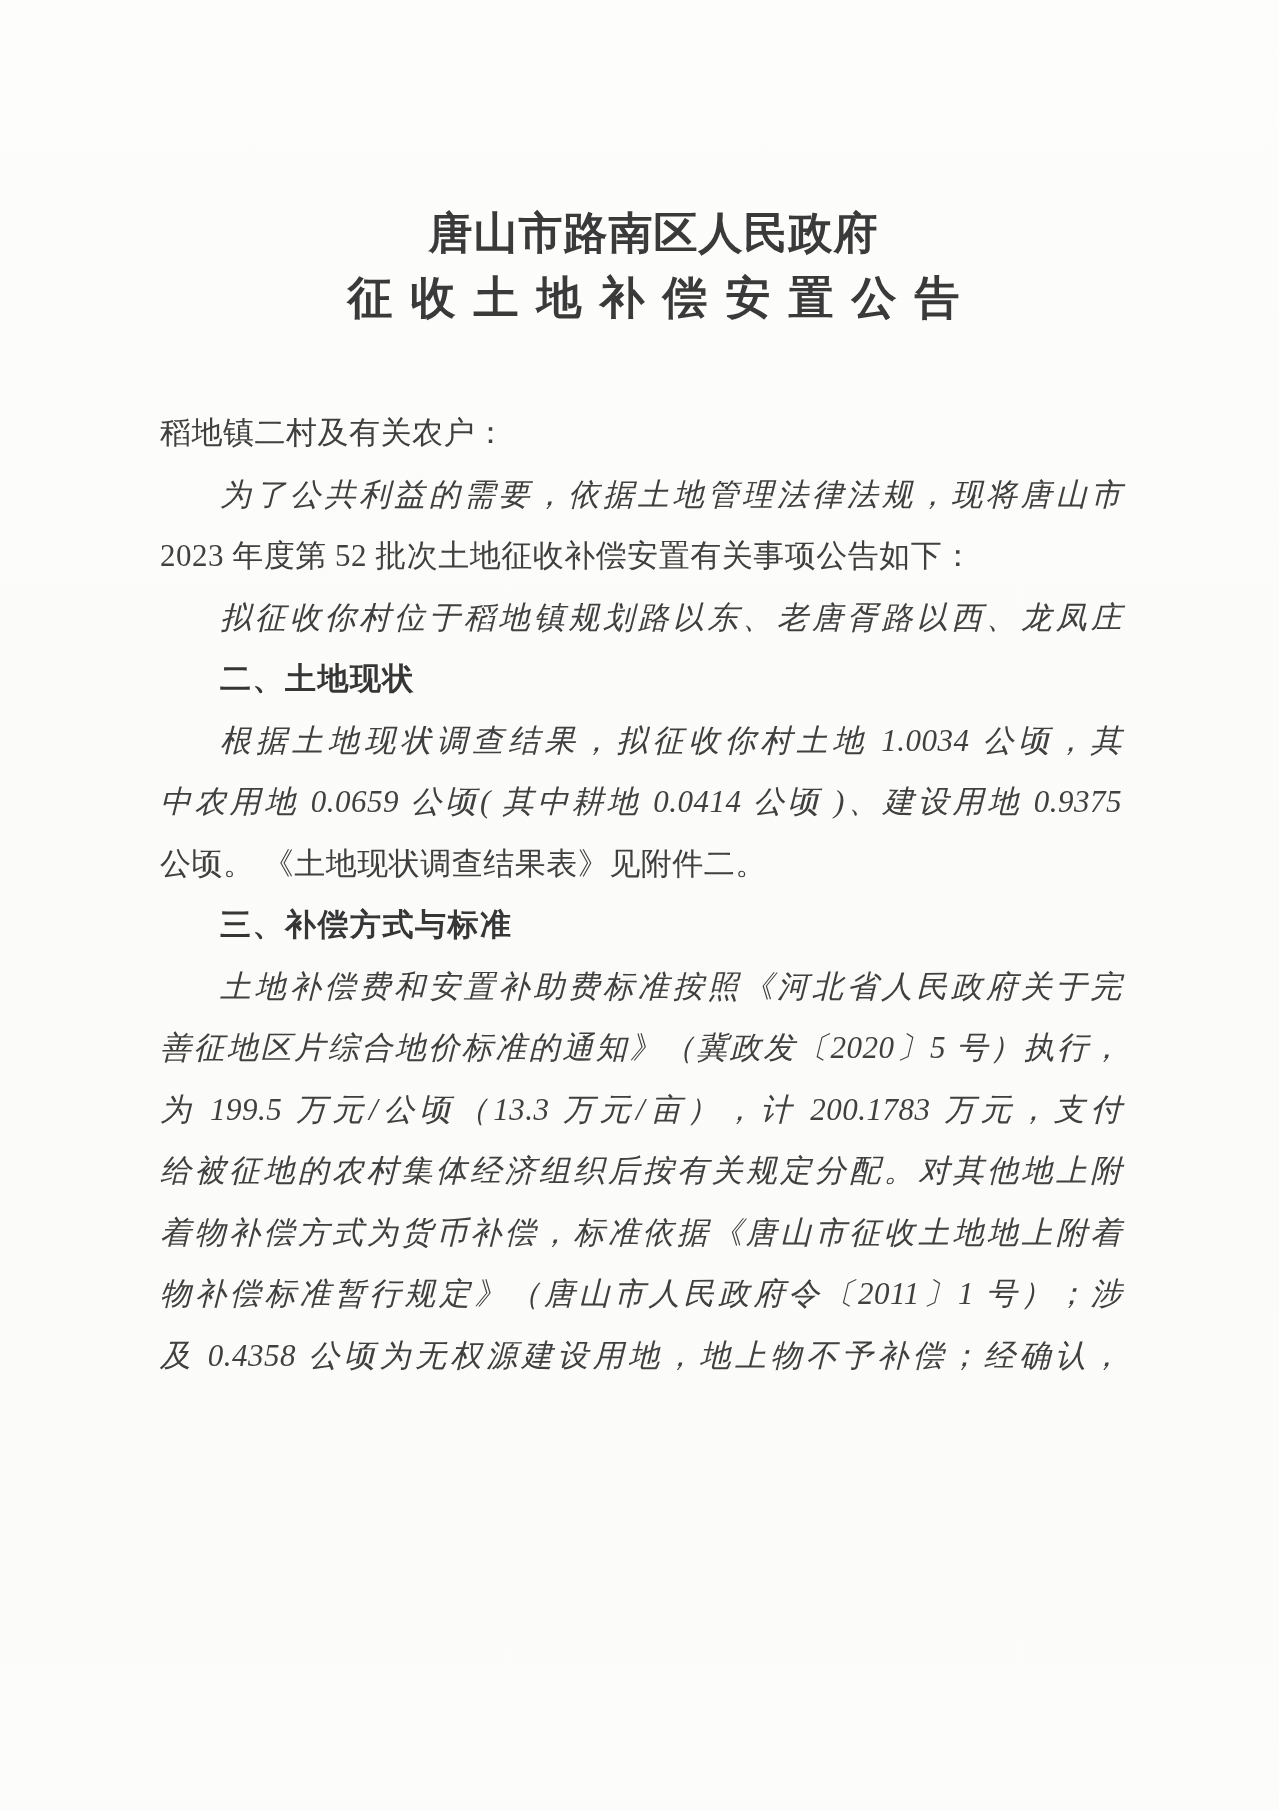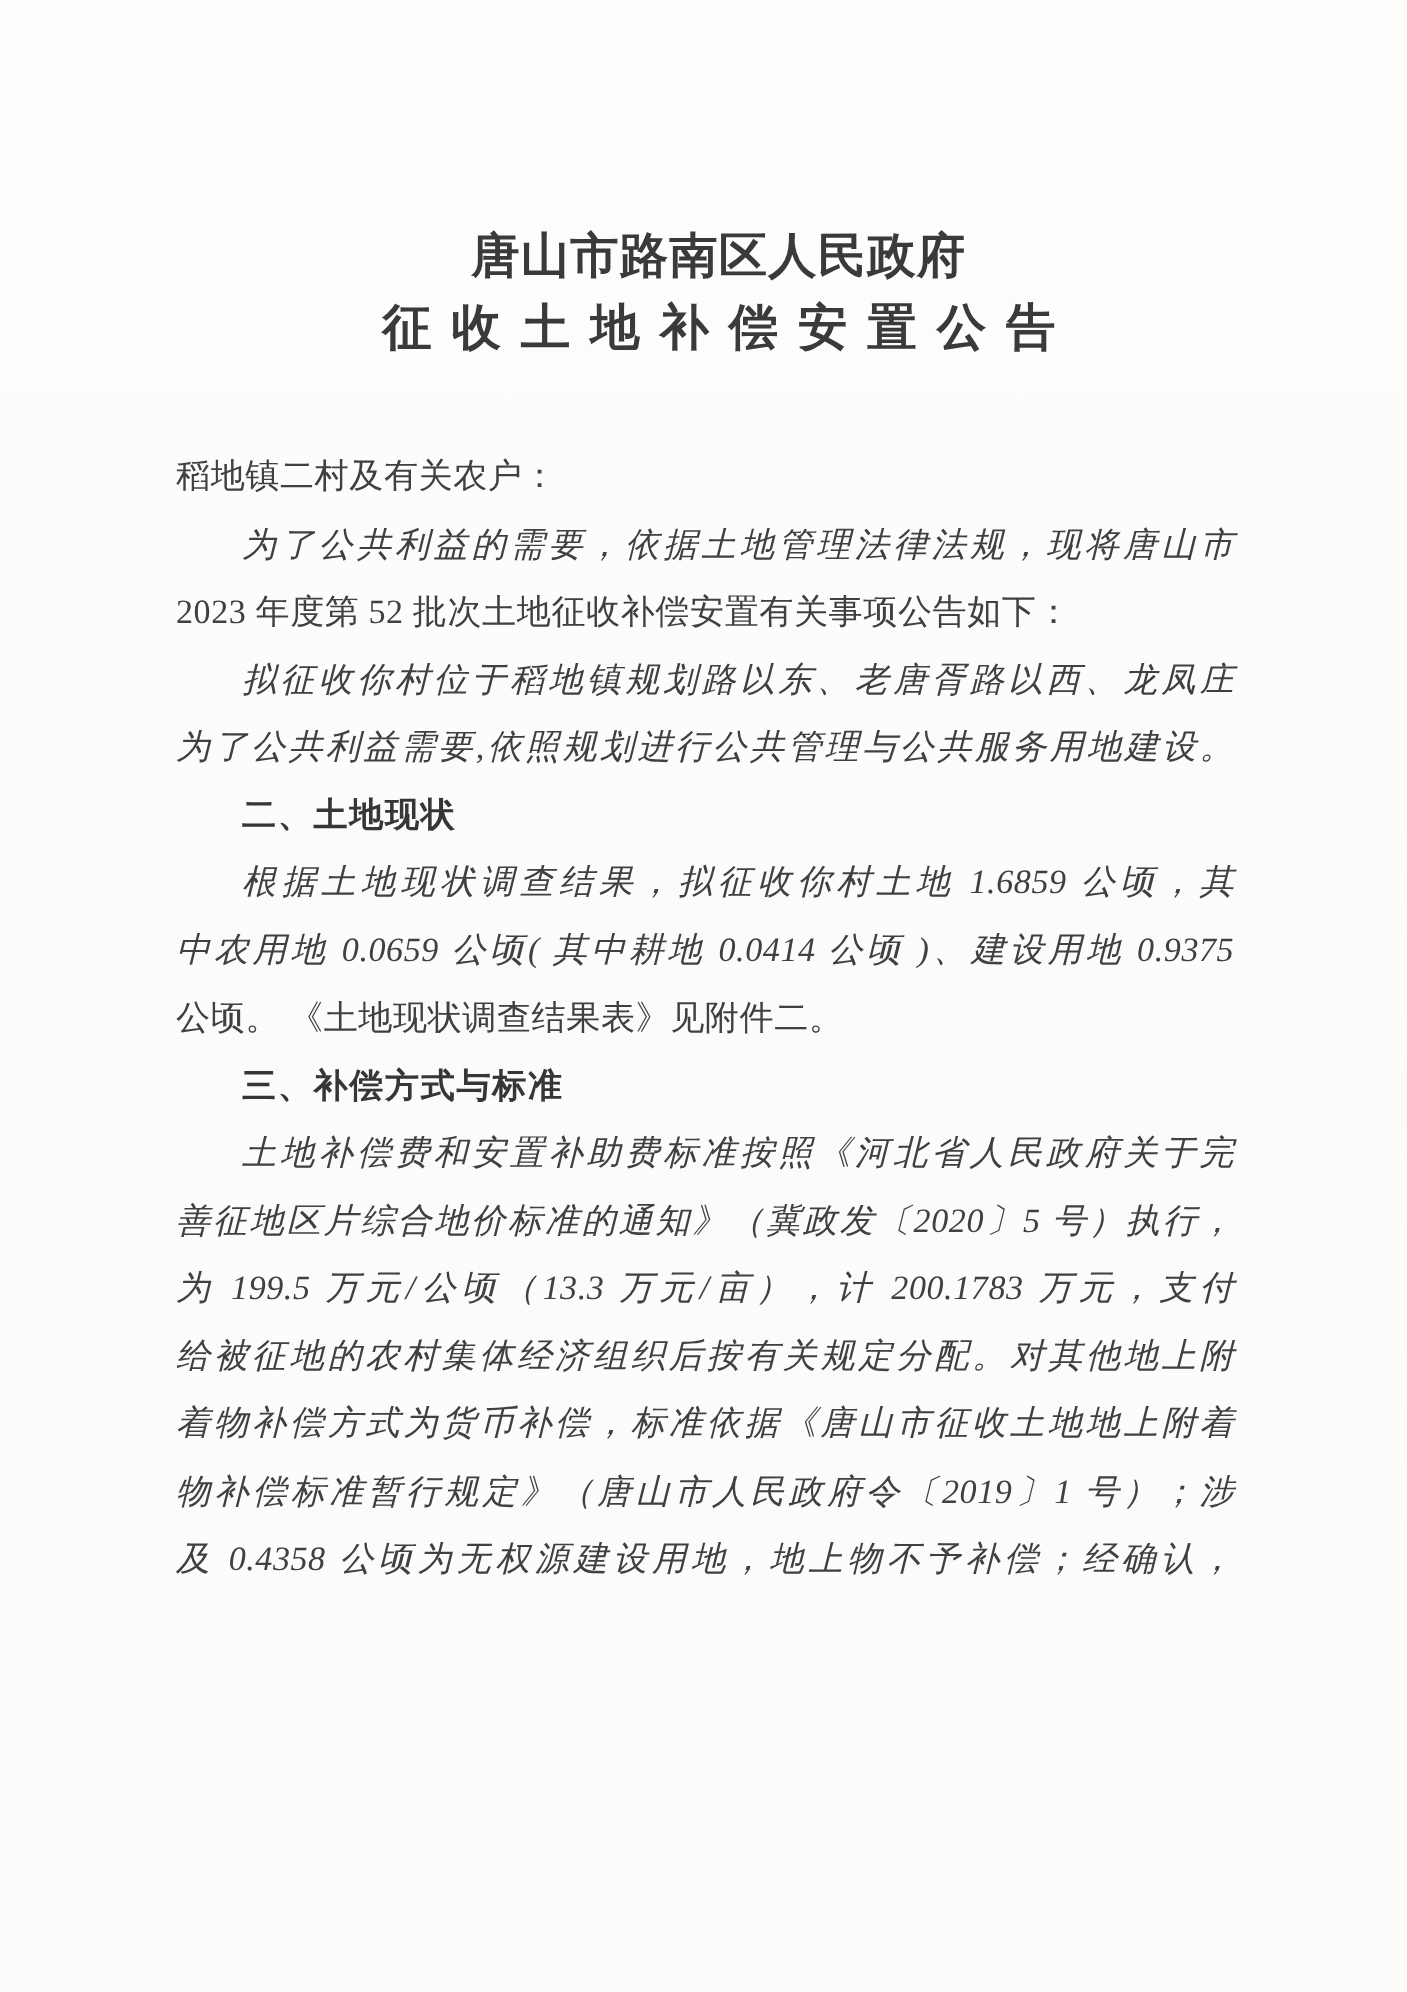--- a/index.html
+++ b/index.html
@@ -75,28 +75,27 @@
   <div class="title-block">
     <h1 class="title-line1">唐山市路南区人民政府</h1>
     <h2 class="title-line2">征收土地补偿安置公告</h2>
   </div>
 
   <div class="doc-body">
     <div class="ln">稻地镇二村及有关农户：</div>
     <div class="ln ind fill">为了公共利益的需要，依据土地管理法律法规，现将唐山市</div>
     <div class="ln">2023 年度第 52 批次土地征收补偿安置有关事项公告如下：</div>
     <div class="ln ind fill">拟征收你村位于稻地镇规划路以东、老唐胥路以西、龙凤庄</div>
-    <div class="ln fill">为了公共利益需要,依照规划进行公共管理与公共服务用地建设。</div>
     <div class="ln ind hd">二、土地现状</div>
-    <div class="ln ind fill">根据土地现状调查结果，拟征收你村土地 1.6859 公顷，其</div>
+    <div class="ln ind fill">根据土地现状调查结果，拟征收你村土地 1.0034 公顷，其</div>
     <div class="ln fill">中农用地 0.0659 公顷( 其中耕地 0.0414 公顷 )、建设用地 0.9375</div>
     <div class="ln">公顷。 《土地现状调查结果表》见附件二。</div>
     <div class="ln ind hd">三、补偿方式与标准</div>
     <div class="ln ind fill">土地补偿费和安置补助费标准按照《河北省人民政府关于完</div>
     <div class="ln fill">善征地区片综合地价标准的通知》（冀政发〔2020〕5 号）执行，</div>
     <div class="ln fill">为 199.5 万元/公顷（13.3 万元/亩），计 200.1783 万元，支付</div>
     <div class="ln fill">给被征地的农村集体经济组织后按有关规定分配。对其他地上附</div>
     <div class="ln fill">着物补偿方式为货币补偿，标准依据《唐山市征收土地地上附着</div>
-    <div class="ln fill">物补偿标准暂行规定》（唐山市人民政府令〔2019〕1 号）；涉</div>
+    <div class="ln fill">物补偿标准暂行规定》（唐山市人民政府令〔2011〕1 号）；涉</div>
     <div class="ln fill">及 0.4358 公顷为无权源建设用地，地上物不予补偿；经确认，</div>
   </div>
 
 </div>
 
 </body></html>

